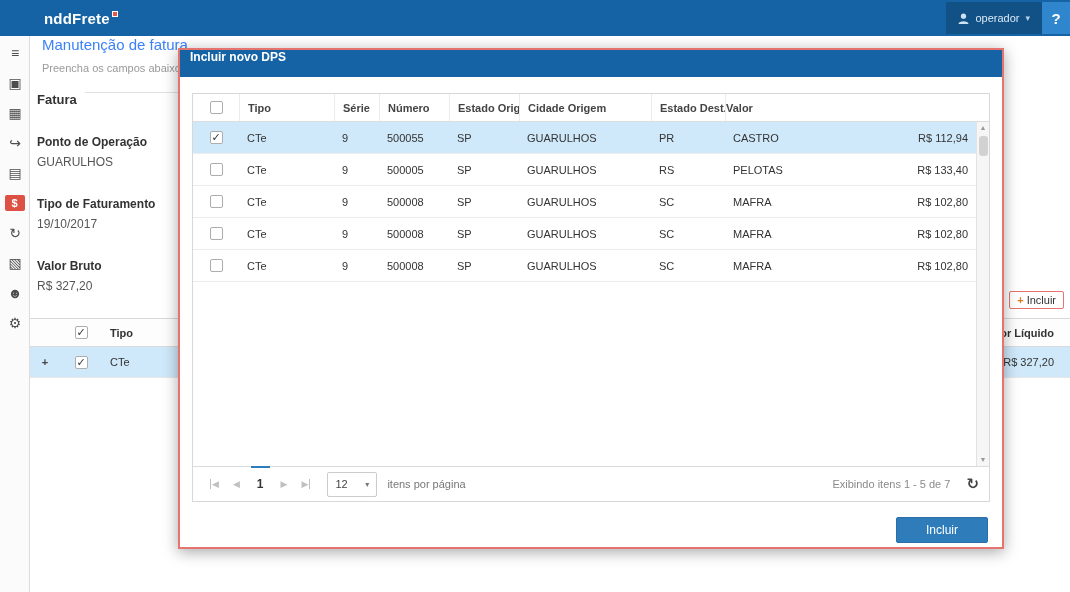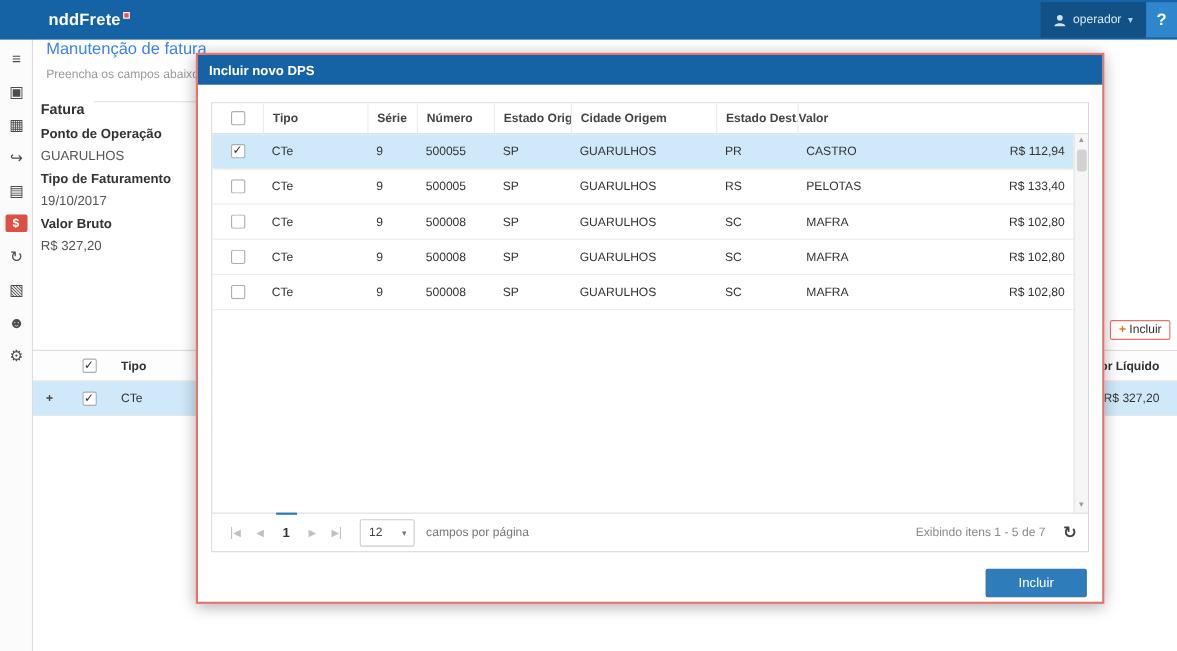--- a/index.html
+++ b/index.html
@@ -29,21 +29,21 @@
   .sb-ic.on{ width:20px; height:16px; line-height:16px; font-size:11px; color:#fff; font-weight:bold;
              background:var(--active_icon); border-radius:2px; margin:7px auto; }
 
   
   .content{ position:absolute; left:30px; top:32px; right:0; bottom:0; background:#fff; }
   .pg-title{ position:absolute; left:12px; top:4px; font-size:15px; color:#3b82f6; font-weight:normal; }
   .pg-sub{ position:absolute; left:12px; top:30px; font-size:11px; color:#9a9a9a; white-space:nowrap; }
   .fatura{ position:absolute; left:7px; top:60px; width:150px; }
   .legend{ display:flex; align-items:flex-start; font-weight:bold; font-size:13px; color:#333; }
   .legend::after{ content:""; flex:1; height:1px; background:#e2e2e2; margin-left:8px; }
-  .flabel{ font-weight:bold; font-size:12px; color:#333; margin-top:7px; }
+  .flabel{ font-weight:bold; font-size:12px; color:#333; margin-top:28px; }
   .fvalue{ font-size:12px; color:#555; margin-top:6px; }
   .add-btn{ position:absolute; top:259px; right:6px; background:#fff; border:1px solid var(--alert_border);
             border-radius:2px; padding:2px 7px; font-size:11px; color:#333; cursor:pointer; display:flex; gap:3px; align-items:center;}
   .add-btn .plus{ color:#e07b28; font-weight:bold; }
 
   .bg-grid{ position:absolute; left:0; top:286px; right:0; }
   .bg-head{ display:flex; height:29px; align-items:center; border-top:1px solid #d9d9d9;
             border-bottom:1px solid #d9d9d9; background:#fdfdfd; font-weight:bold; font-size:11px; }
   .bg-row{ display:flex; height:31px; align-items:center; border-bottom:1px solid #e6e6e6; font-size:11px; }
   .bg-row.sel{ background:var(--selected_row); }
@@ -53,21 +53,21 @@
   .bgc-vl{ width:140px; text-align:right; padding-right:16px; white-space:nowrap; }
 
   
   .cbx{ width:13px; height:13px; border:1px solid #adadad; border-radius:2px; background:#fff; display:inline-flex;
         align-items:center; justify-content:center; font-size:11px; line-height:11px; color:#333; cursor:pointer; }
 
   
   .modal{ position:absolute; left:178px; top:48px; width:826px; height:501px; background:#fff; z-index:20;
           border:2px solid var(--alert_border); box-shadow:0 3px 14px rgba(0,0,0,.35); display:flex; flex-direction:column; }
   .m-head{ height:27px; background:var(--modal_header); color:#fff; font-weight:bold; font-size:12px;
-           display:flex; align-items:center; padding-left:10px; flex:0 0 auto; }
+           display:flex; align-items:flex-start; padding-left:10px; flex:0 0 auto; }
   .m-body{ flex:1; padding:16px 12px 10px; display:flex; flex-direction:column; }
   .mgrid{ border:1px solid #d8d8d8; position:relative; }
   .mgh{ display:flex; height:28px; align-items:center; background:#fff; border-bottom:1px solid #dcdcdc;
         font-weight:bold; font-size:11px; color:#444; padding-right:13px; }
   .mgh .mh{ border-left:1px solid #ececec; height:100%; display:flex; align-items:center; cursor:pointer; }
   .mrows{ height:344px; overflow:hidden; padding-right:13px; }
   .mrow{ display:flex; height:32px; align-items:center; border-bottom:1px solid #ececec; font-size:11px; cursor:pointer; }
   .mrow.sel{ background:var(--selected_row); }
   .mc{ overflow:hidden; white-space:nowrap; }
   .c-check{ width:46px; display:flex; justify-content:center; align-items:center; }
@@ -275,21 +275,21 @@
         <div class="pager">
           <span class="pgbtn bar-l">◀</span>
           <span class="pgbtn">◀</span>
           <span class="pgnum">1</span>
           <span class="pgbtn">▶</span>
           <span class="pgbtn bar-r">▶</span>
           <span class="psel">
             <span>12</span>
             <span class="caret">▾</span>
           </span>
-          <span>campos por página</span>
+          <span>itens por página</span>
           <span class="pstatus">Exibindo itens 1 - 5 de 7</span>
           <span class="prefresh">↻</span>
         </div>
       </div>
       <div class="m-foot">
         <button class="btn-primary">Incluir</button>
       </div>
     </div>
   </div>
 

